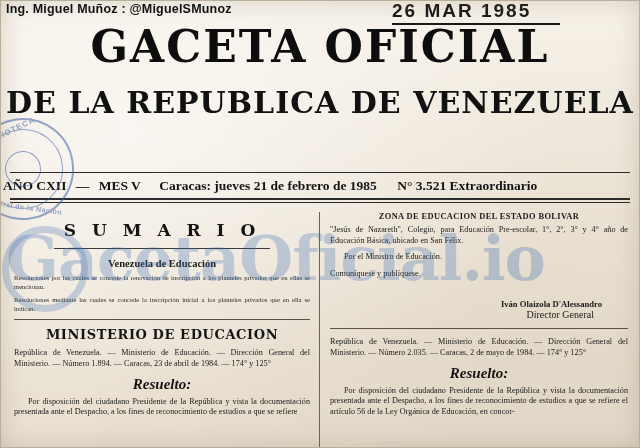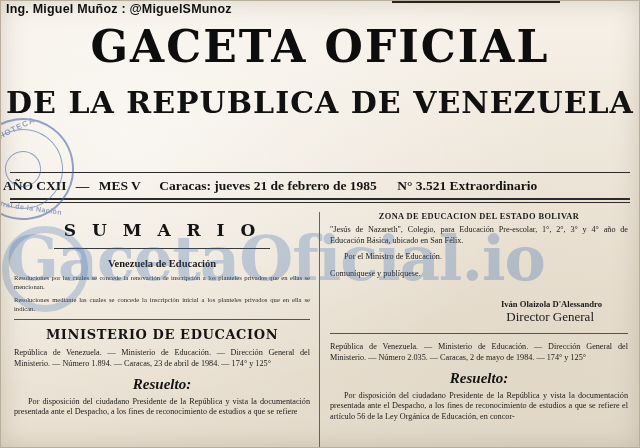--- a/index.html
+++ b/index.html
@@ -177,21 +177,21 @@
     font-family:"Liberation Serif", serif;
     font-size:8.6px;
     font-weight:700;
     color:#1a1a1a;
     margin-top:20px;
     padding-right:26px;
   }
   .sig-role{
     text-align:right;
     font-family:"Liberation Serif", serif;
-    font-size:13px;
+    font-size:10px;
     color:#1a1a1a;
     padding-right:34px;
   }
   .right-head{
     text-align:center;
     font-family:"Liberation Serif", serif;
     font-size:8.4px;
     font-weight:700;
     letter-spacing:0.4px;
     color:#1a1a1a;
@@ -285,20 +285,21 @@
 </style>
 </head>
 <body>
 
 <div class="page">
   <div class="paper-tint"></div>
 
   <div class="watermark-handle">Ing. Miguel Muñoz : @MiguelSMunoz</div>
 
   <div class="date-stamp">
+    <span>26 MAR 1985</span>
     <span class="underline"></span>
   </div>
 
   <div class="masthead">
     <div class="title">GACETA OFICIAL</div>
     <div class="subtitle">DE LA REPUBLICA DE VENEZUELA</div>
   </div>
 
   <div class="rule rule-top"></div>
 

